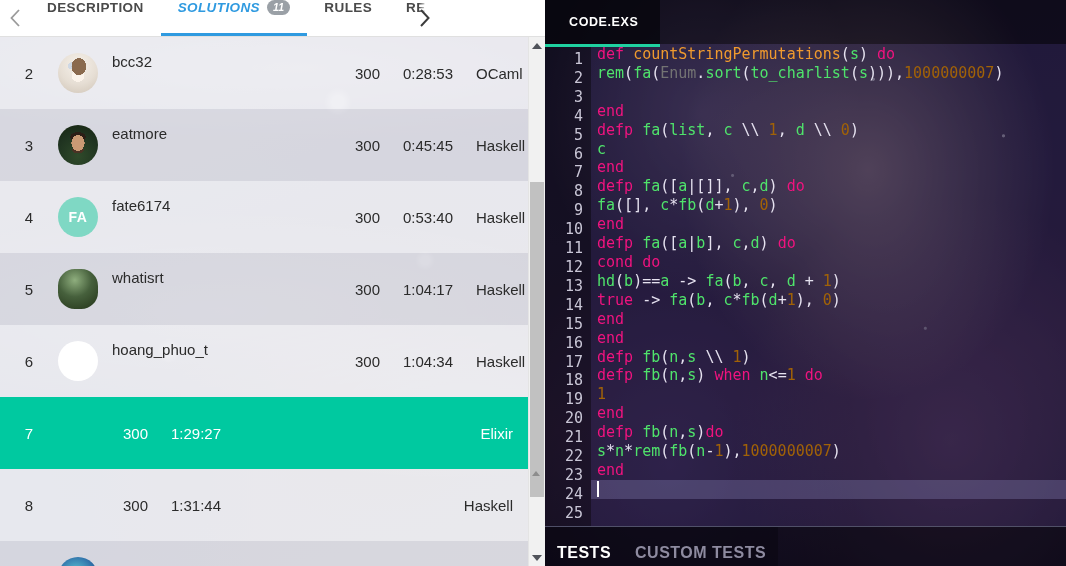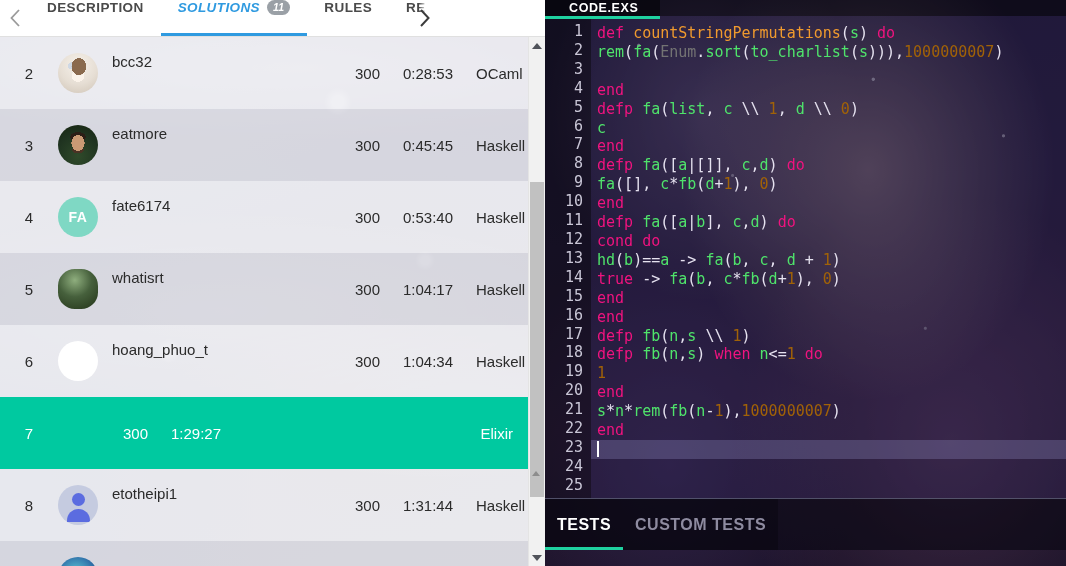--- a/index.html
+++ b/index.html
@@ -177,21 +177,21 @@
       radial-gradient(circle at 73% 58%, rgba(255,255,255,0.55) 0 1px,  rgba(255,255,255,0) 2px),
       radial-gradient(ellipse 260px 320px at 62% 30%, rgba(236,200,182,0.55), rgba(236,200,182,0) 72%),
       radial-gradient(ellipse 220px 260px at 30% 20%, rgba(196,170,200,0.35), rgba(196,170,200,0) 72%),
       radial-gradient(ellipse 300px 340px at 78% 78%, rgba(150,96,140,0.45), rgba(150,96,140,0) 72%),
       radial-gradient(ellipse 260px 300px at 24% 82%, rgba(92,70,140,0.45), rgba(92,70,140,0) 72%),
       linear-gradient(170deg, #1b1630 0%, #241a38 38%, #2d1a33 66%, #1a1228 100%);
   }
   .editor-dim { position: absolute; inset: 0; background: rgba(18,12,30,0.30); }
 
   .code-tabbar {
-    position: relative; z-index: 4; height: 16px; display: flex; align-items: stretch;
+    position: relative; z-index: 4; height: 44px; display: flex; align-items: stretch;
   }
   .code-tab {
     display: flex; align-items: center; padding: 0 22px 0 24px;
     background: rgba(8,6,14,0.92);
     color: #ffffff; font-size: 12.5px; font-weight: 700; letter-spacing: .6px;
     position: relative; cursor: pointer;
   }
   .code-tab.active::after {
     content: ""; position: absolute; left: 0; right: 0; bottom: -3px;
     height: 3px; background: #1fd1a0;
@@ -204,21 +204,21 @@
   .gutter {
     width: 46px; flex: none; padding-top: 6px;
     background: rgba(12,8,20,0.45);
     text-align: right;
   }
   .gutter .ln {
     font-family: "DejaVu Sans Mono", monospace;
     font-size: 15px; line-height: 18.9px; color: #c9c6d6; padding-right: 8px;
   }
   .code-lines {
-    flex: 1; padding-top: 8px; position: relative;
+    flex: 1; padding-top: 1px; position: relative;
     background: rgba(44,34,78,0.42);
     overflow: hidden;
   }
   .cl {
     font-family: "DejaVu Sans Mono", monospace;
     font-size: 15px; line-height: 18.9px; white-space: pre; padding-left: 6px;
     color: #e6e2f0;
   }
   .cl.active { background: rgba(150,146,200,0.30); }
   .k  { color: #f0137f; }           
@@ -338,27 +338,20 @@
             <div class="lang">Haskell</div>
           </div>
           <div class="row highlight">
             <div class="rank">7</div>
             <div class="score">300</div>
             <div class="time">1:29:27</div>
             <div class="lang">Elixir</div>
           </div>
           <div class="row odd">
             <div class="rank">8</div>
-            <div class="who">
-              <div class="avatar av-default">
-                <span class="glyph-head"></span>
-                <span class="glyph-body"></span>
-              </div>
-              <div class="name">etotheipi1</div>
-            </div>
             <div class="score">300</div>
             <div class="time">1:31:44</div>
             <div class="lang">Haskell</div>
           </div>
           <div class="row even">
             <div class="rank"></div>
             <div class="who">
               <div class="avatar av-partial"></div>
               <div class="name"></div>
             </div>
@@ -433,20 +426,21 @@
           <div class="cl"><span class="k">defp</span><span class="p"> </span><span class="g">fa</span><span class="p">(</span><span class="p">[</span><span class="g">a</span><span class="p">|</span><span class="g">b</span><span class="p">]</span><span class="p">,</span><span class="p"> </span><span class="g">c</span><span class="p">,</span><span class="g">d</span><span class="p">)</span><span class="p"> </span><span class="k">do</span></div>
           <div class="cl"><span class="k">cond</span><span class="p"> </span><span class="k">do</span></div>
           <div class="cl"><span class="g">hd</span><span class="p">(</span><span class="g">b</span><span class="p">)</span><span class="p">=</span><span class="p">=</span><span class="g">a</span><span class="p"> </span><span class="p">-</span><span class="p">&gt;</span><span class="p"> </span><span class="g">fa</span><span class="p">(</span><span class="g">b</span><span class="p">,</span><span class="p"> </span><span class="g">c</span><span class="p">,</span><span class="p"> </span><span class="g">d</span><span class="p"> </span><span class="p">+</span><span class="p"> </span><span class="n">1</span><span class="p">)</span></div>
           <div class="cl"><span class="k">true</span><span class="p"> </span><span class="p">-</span><span class="p">&gt;</span><span class="p"> </span><span class="g">fa</span><span class="p">(</span><span class="g">b</span><span class="p">,</span><span class="p"> </span><span class="g">c</span><span class="p">*</span><span class="g">fb</span><span class="p">(</span><span class="g">d</span><span class="p">+</span><span class="n">1</span><span class="p">)</span><span class="p">,</span><span class="p"> </span><span class="n">0</span><span class="p">)</span></div>
           <div class="cl"><span class="k">end</span></div>
           <div class="cl"><span class="k">end</span></div>
           <div class="cl"><span class="k">defp</span><span class="p"> </span><span class="g">fb</span><span class="p">(</span><span class="g">n</span><span class="p">,</span><span class="g">s</span><span class="p"> </span><span class="p">\</span><span class="p">\</span><span class="p"> </span><span class="n">1</span><span class="p">)</span></div>
           <div class="cl"><span class="k">defp</span><span class="p"> </span><span class="g">fb</span><span class="p">(</span><span class="g">n</span><span class="p">,</span><span class="g">s</span><span class="p">)</span><span class="p"> </span><span class="k">when</span><span class="p"> </span><span class="g">n</span><span class="p">&lt;</span><span class="p">=</span><span class="n">1</span><span class="p"> </span><span class="k">do</span></div>
           <div class="cl"><span class="n">1</span></div>
           <div class="cl"><span class="k">end</span></div>
+          <div class="cl"><span class="k">defp</span><span class="p"> </span><span class="g">fb</span><span class="p">(</span><span class="g">n</span><span class="p">,</span><span class="g">s</span><span class="p">)</span><span class="k">do</span></div>
           <div class="cl"><span class="g">s</span><span class="p">*</span><span class="g">n</span><span class="p">*</span><span class="g">rem</span><span class="p">(</span><span class="g">fb</span><span class="p">(</span><span class="g">n</span><span class="p">-</span><span class="n">1</span><span class="p">)</span><span class="p">,</span><span class="n">1000000007</span><span class="p">)</span></div>
           <div class="cl"><span class="k">end</span></div>
           <div class="cl active"><span class="caret"></span></div>
         </div>
     </div>
 
     <div class="tests-bar">
       <div class="ttab active">
         <span>TESTS</span>
       </div>

